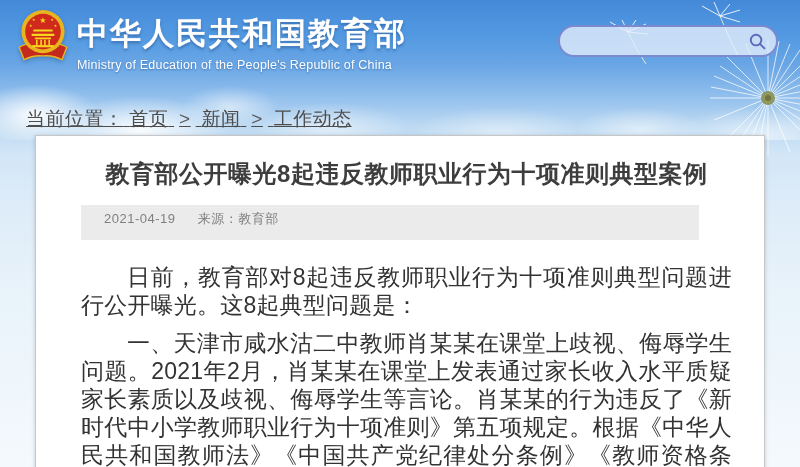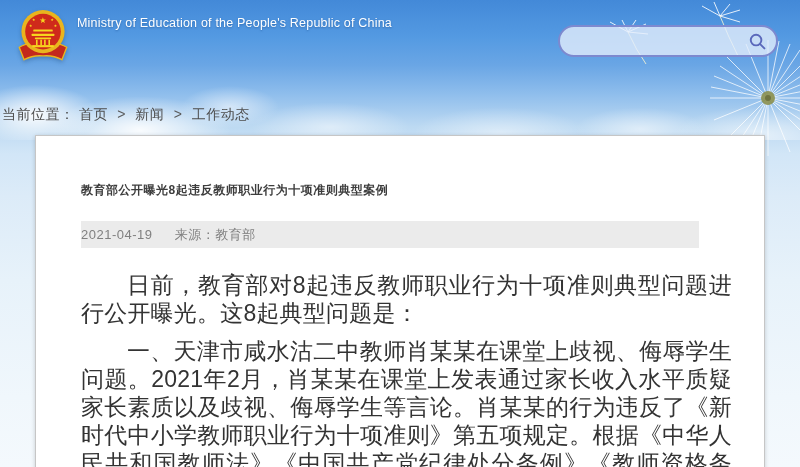--- a/index.html
+++ b/index.html
@@ -50,40 +50,40 @@
     flex:1; border:none; outline:none; background:transparent;
     font-size:13px; color:#33417a; min-width:0;
   }
   .search button { border:none; background:transparent; cursor:pointer;
     width:22px; height:22px; padding:0; display:flex; align-items:center; justify-content:center; }
   .dandelion { position:absolute; right:-18px; top:28px; pointer-events:none; }
   .seed { position:absolute; pointer-events:none; }
 
   
   .breadcrumb {
-    position:absolute; left:2px; top:106px;
-    font-size:14px; color:#4d4d4d; letter-spacing:.5px;
+    position:absolute; left:26px; top:106px;
+    font-size:19px; color:#4d4d4d; letter-spacing:.5px;text-decoration:underline;
   }
   .breadcrumb a { color:#4d4d4d; text-decoration:none; cursor:pointer; }
   .breadcrumb .sep { margin:0 5px; color:#5a5a5a; }
 
   
   .content-box {
     position:absolute; left:35px; top:135px; width:730px; height:400px;
     background:#ffffff; border:1px solid #c6c6c6;
     box-shadow:0 1px 4px rgba(0,0,0,.18);
     padding:0 32px 0 45px;
   }
   .article-title {
-    margin-top:40px; font-size:12px; line-height:28px; font-weight:bold;
-    color:#3d3d3d; letter-spacing:.5px;
+    margin-top:24px; font-size:24px; line-height:28px; font-weight:bold;
+    color:#3d3d3d; text-align:center; letter-spacing:.5px;
   }
   .meta-bar {
-    margin-top:17px; margin-right:33px; height:27px; line-height:27px;
-    background:#ebebeb; 
+    margin-top:17px; margin-right:33px; height:35px; line-height:27px;
+    background:#ebebeb; padding-left:23px;
     font-size:13px; color:#808080; letter-spacing:.5px;
   }
   .meta-bar .src { margin-left:18px; }
   .article-body p {
     font-size:23px; line-height:28px; color:#333333;
     text-align:justify; text-indent:2em; letter-spacing:.2px;
   }
   .article-body p.first { margin-top:23px; }
   .article-body p.second { margin-top:10px; }
 </style>
@@ -164,20 +164,21 @@
       <rect x="35" y="56" width="30" height="3" rx="1" fill="#f7d51e"></rect>
       <rect x="37" y="60" width="3" height="10" fill="#f7d51e"></rect>
       <rect x="45" y="60" width="3" height="10" fill="#f7d51e"></rect>
       <rect x="52" y="60" width="3" height="10" fill="#f7d51e"></rect>
       <rect x="60" y="60" width="3" height="10" fill="#f7d51e"></rect>
       <rect x="30" y="70" width="40" height="4" fill="#f7d51e"></rect>
     </svg>
   </div>
 
   <div class="site-titles">
+    <div class="site-title-zh">中华人民共和国教育部</div>
     <div class="site-title-en">Ministry of Education of the People's Republic of China</div>
   </div>
 
   <div class="search">
     <input type="text" placeholder="" style="">
     <button>
       <svg width="19" height="19" viewBox="0 0 20 20">
         <circle cx="8.5" cy="8.5" r="5.6" fill="none" stroke="#5a68bb" stroke-width="2"></circle>
         <line x1="12.8" y1="12.8" x2="17.3" y2="17.3" stroke="#5a68bb" stroke-width="2" stroke-linecap="round"></line>
       </svg>

